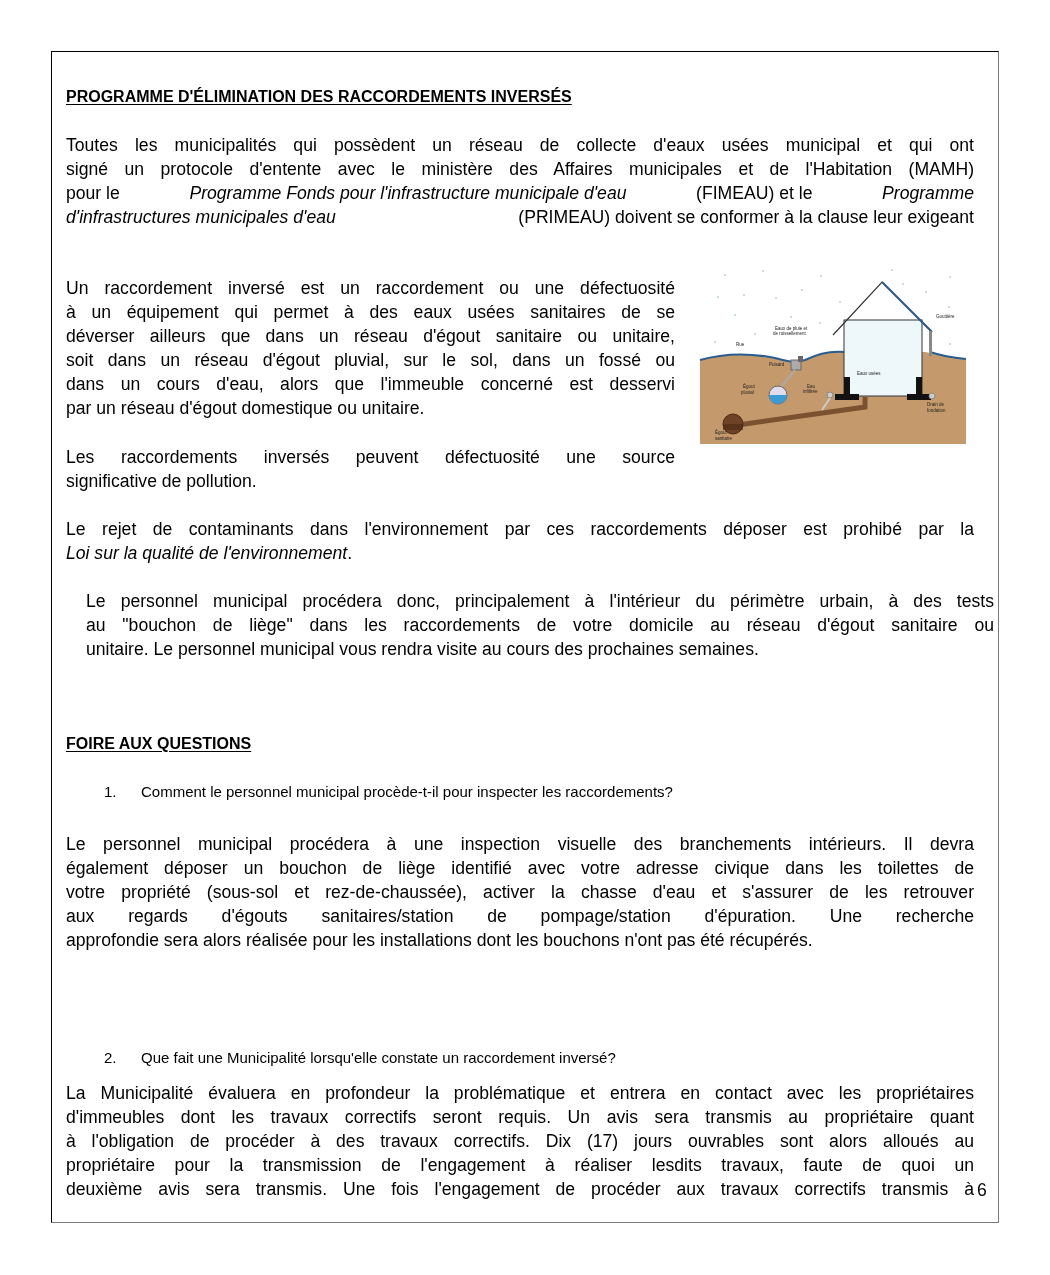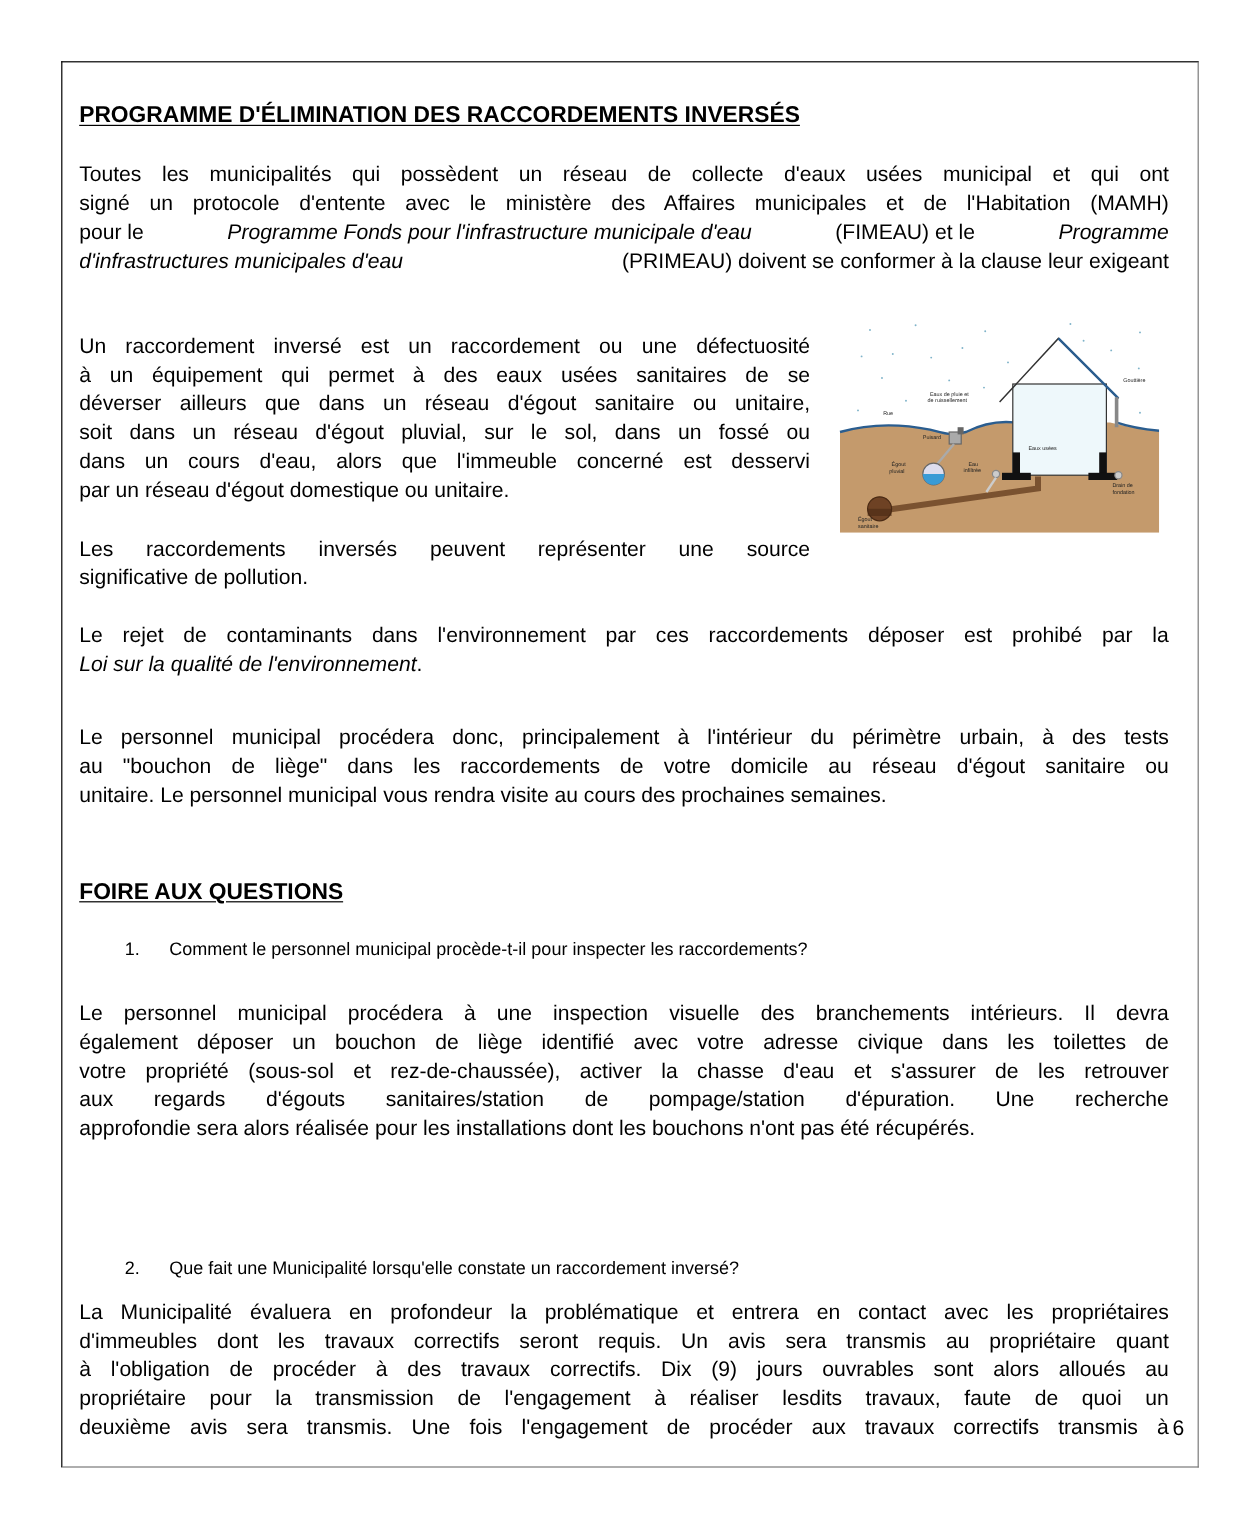--- a/index.html
+++ b/index.html
@@ -4,21 +4,21 @@
 <style>
   html, body { margin:0; padding:0; background:#ffffff; }
   body { width:1050px; height:1275px; position:relative; overflow:hidden;
          font-family:"Liberation Sans", sans-serif; color:#000; }
   .page-frame { position:absolute; left:51px; top:51px; width:948px; height:1172px;
                 border:1px solid #000; border-right-color:#7a7a7a; border-bottom-color:#7a7a7a;
                 box-sizing:border-box; }
   .txt { position:absolute; left:66px; width:908px; font-size:17.6px; line-height:24px;
          text-align:justify; }
   .txt.narrow { width:609px; }
-  .heading { position:absolute; left:66px; font-weight:bold; font-size:19px; line-height:24px;
+  .heading { position:absolute; left:66px; font-weight:bold; font-size:16px; line-height:24px;
              text-decoration:underline; text-underline-offset:2px; }
   .q { position:absolute; left:104px; font-weight:normal; font-size:15px; line-height:24px; white-space:nowrap; }
   .q .num { display:inline-block; width:37px; }
   .line { display:block; text-align:justify; text-align-last:justify; height:24px; white-space:nowrap; }
   .line.last { text-align-last:left; }
   .jl { display:flex; justify-content:space-between; white-space:pre; }
   em { font-style:italic; }
   .figure { position:absolute; left:695px; top:262px; width:271px; height:182px; }
   .pagenum { position:absolute; left:977px; top:1180px; font-size:17.6px; }
 </style>
@@ -43,21 +43,21 @@
 <div class="txt narrow" style="top:276px;">
   <span class="line">Un raccordement inversé est un raccordement ou une défectuosité</span>
   <span class="line">à un équipement qui permet à des eaux usées sanitaires de se</span>
   <span class="line">déverser ailleurs que dans un réseau d'égout sanitaire ou unitaire,</span>
   <span class="line">soit dans un réseau d'égout pluvial, sur le sol, dans un fossé ou</span>
   <span class="line">dans un cours d'eau, alors que l'immeuble concerné est desservi</span>
   <span class="line last">par un réseau d'égout domestique ou unitaire.</span>
 </div>
 
 <div class="txt narrow" style="top:445px;">
-  <span class="line">Les raccordements inversés peuvent représenter une source</span>
+  <span class="line">Les raccordements inversés peuvent défectuosité une source</span>
   <span class="line last">significative de pollution.</span>
 </div>
 
 <svg class="figure" viewBox="0 0 271 182">
   <rect x="0" y="0" width="271" height="182" fill="#ffffff"></rect>
 
   <g fill="#7fb3c9">
     <circle cx="30" cy="13" r="0.8"></circle>
       <circle cx="68" cy="9" r="0.8"></circle>
       <circle cx="126" cy="14" r="0.8"></circle>
@@ -124,21 +124,21 @@
     <text x="232" y="144">Drain de</text>
     <text x="232" y="150">fondation</text>
   </g>
 </svg>
 
 <div class="txt" style="top:517px;">
   <span class="line">Le rejet de contaminants dans l'environnement par ces raccordements déposer est prohibé par la</span>
   <span class="line last"><em>Loi sur la qualité de l'environnement</em><span>.</span></span>
 </div>
 
-<div class="txt" style="top:602px;">
+<div class="txt" style="top:589px;margin-left:20px;">
   <span class="line">Le personnel municipal procédera donc, principalement à l'intérieur du périmètre urbain, à des tests</span>
   <span class="line">au "bouchon de liège" dans les raccordements de votre domicile au réseau d'égout sanitaire ou</span>
   <span class="line last">unitaire.  Le personnel municipal vous rendra visite au cours des prochaines semaines.</span>
 </div>
 
 <div class="heading" style="top:732px;">FOIRE AUX QUESTIONS</div>
 
 <div class="q" style="top:780px;">
   <span class="num">1.</span><span>Comment le personnel municipal procède-t-il pour inspecter les raccordements?</span>
 </div>
@@ -151,18 +151,18 @@
   <span class="line last">approfondie sera alors réalisée pour les installations dont les bouchons n'ont pas été récupérés.</span>
 </div>
 
 <div class="q" style="top:999px;margin-top:47px;">
   <span class="num">2.</span><span>Que fait une Municipalité lorsqu'elle constate un raccordement inversé?</span>
 </div>
 
 <div class="txt" style="top:1051px;margin-top:30px;">
   <span class="line">La Municipalité évaluera en profondeur la problématique et entrera en contact avec les propriétaires</span>
   <span class="line">d'immeubles dont les travaux correctifs seront requis.  Un avis sera transmis au propriétaire quant</span>
-  <span class="line">à l'obligation de procéder à des travaux correctifs.  Dix (9) jours ouvrables sont alors alloués au</span>
+  <span class="line">à l'obligation de procéder à des travaux correctifs.  Dix (17) jours ouvrables sont alors alloués au</span>
   <span class="line">propriétaire pour la transmission de l'engagement à réaliser lesdits travaux, faute de quoi un</span>
   <span class="line">deuxième avis sera transmis.  Une fois l'engagement de procéder aux travaux correctifs transmis à</span>
 </div>
 
 <div class="pagenum">6</div>
 
 </body></html>

